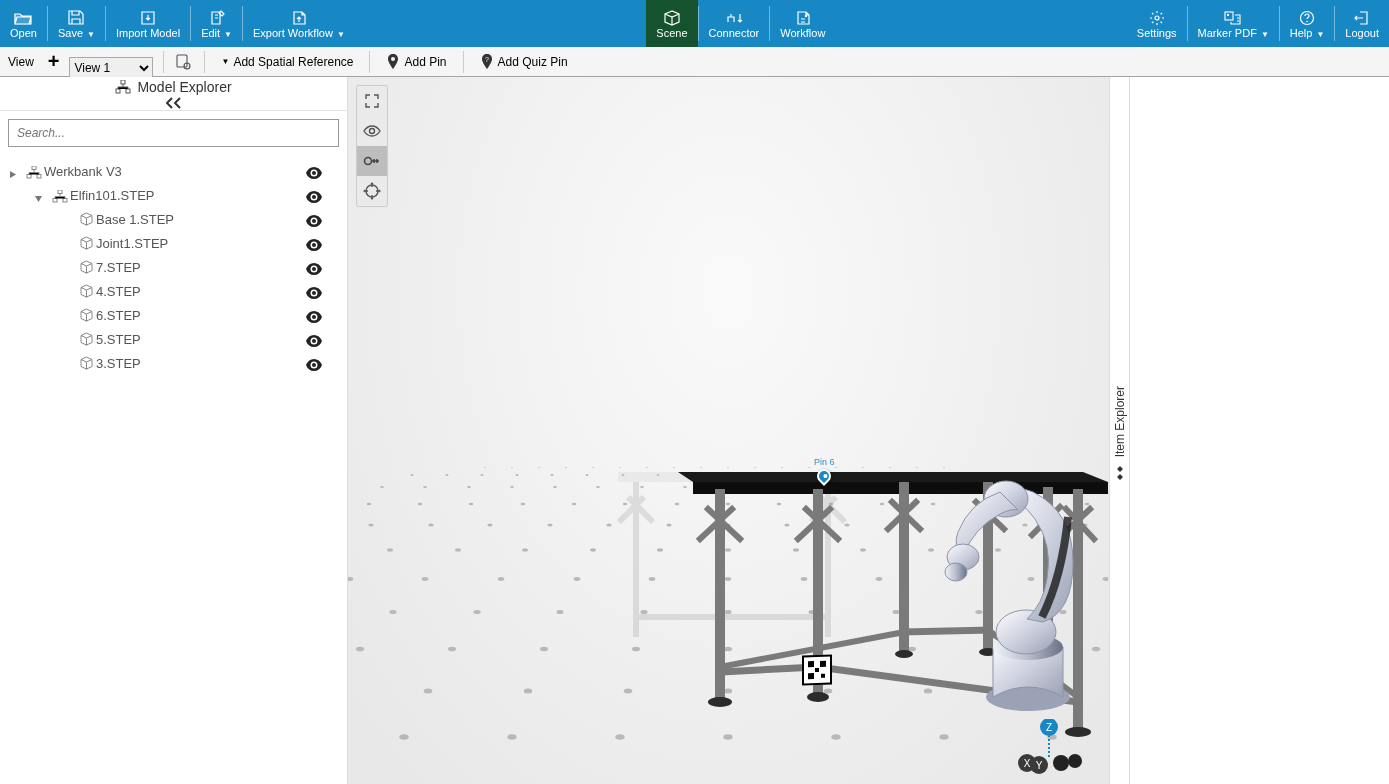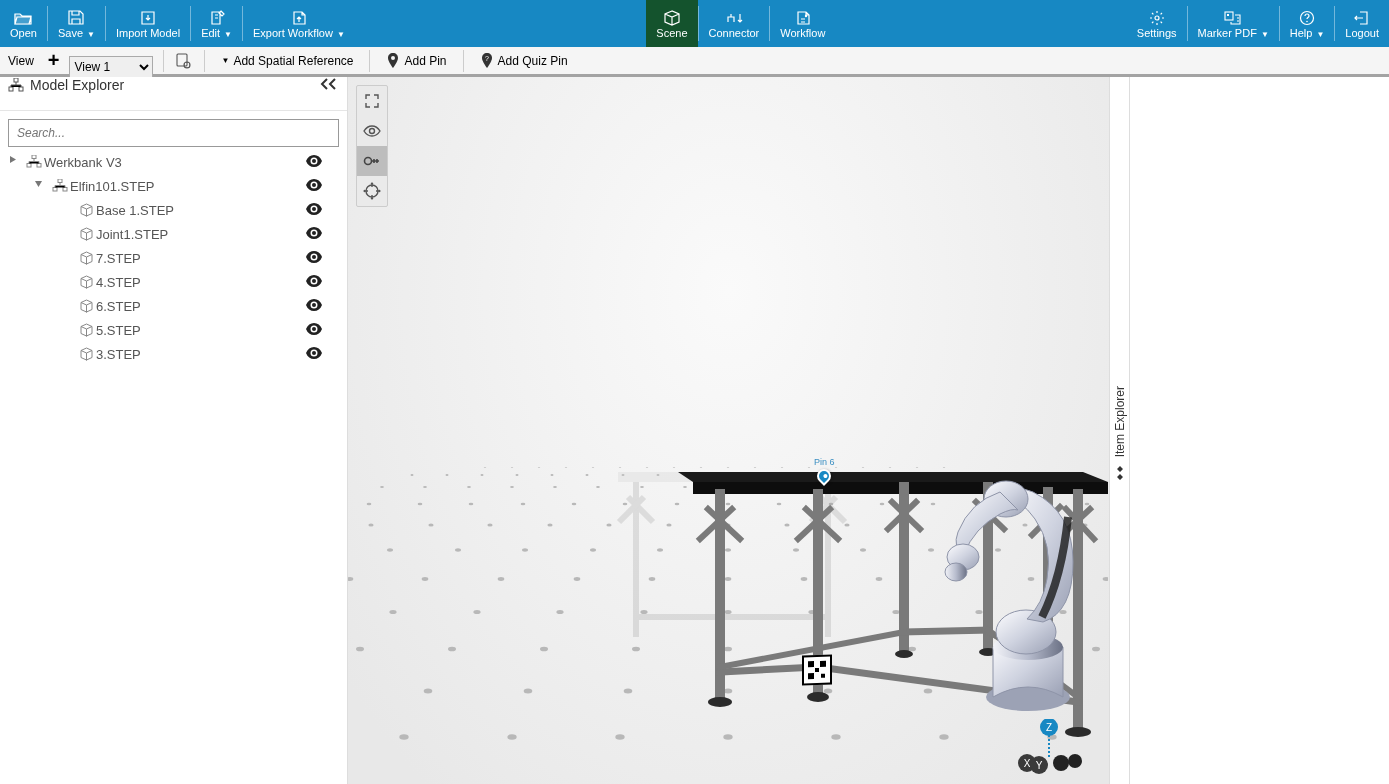--- a/index.html
+++ b/index.html
@@ -10,39 +10,39 @@
 .ribbon-left, .ribbon-right { display: flex; }
 .ribbon-spacer { flex: 1; }
 .ribbon-btn { display: flex; flex-direction: column; align-items: center; justify-content: center; padding: 3px 10px; cursor: pointer; min-width: 44px; position:relative;}
 .ribbon-btn.active { background: #14532d; }
 .ribbon-btn .icon { font-size: 16px; height: 18px; display:flex; align-items:center; justify-content:center;}
 .ribbon-btn .caret { font-size: 8px; margin-left:4px;}
 .ribbon-sep { width: 1px; background: rgba(255,255,255,0.4); margin: 6px 0;}
 .ribbon-label-row{display:flex; align-items:flex-end;}
 
 
-.toolbar2 { height: 30px; background: #f5f5f5; border-bottom: 3px solid #a3a3a3; display:flex; align-items:center; font-size:12px; padding: 0 4px; gap:4px;}
+.toolbar2 { height: 30px; background: #f5f5f5; border-bottom: 1px solid #a3a3a3; display:flex; align-items:center; font-size:12px; padding: 0 4px; gap:4px;}
 .toolbar2 .lbl{padding:0 4px;}
 .toolbar2 .plus{font-size:20px; font-weight:bold; padding:0 6px; cursor:pointer;}
 .toolbar2 select{height:22px; width:84px; font-size:12px; border:1px solid #aaa;margin-top:12px;}
 .toolbar2 .vsep{width:1px; height:22px; background:#ccc; margin:0 6px;}
 .toolbar2 .tb-icon{width:20px; height:20px; display:flex; align-items:center; justify-content:center;}
 .toolbar2 .tb-item{display:flex; align-items:center; gap:4px; padding:0 6px; cursor:pointer;}
 .toolbar2 .tri{font-size:8px;}
 
 
 .main { display:flex; height: calc(784px - 72px); }
 .sidebar { width: 348px; background:#fff; border-right:1px solid #ddd; display:flex; flex-direction:column;}
-.panel-header{height:34px; display:flex; align-items:flex-start; padding:0 8px; border-bottom:1px solid #e5e5e5; font-size:14px; color:#333;}
+.panel-header{height:34px; display:flex; align-items:center; padding:0 8px; border-bottom:1px solid #e5e5e5; font-size:14px; color:#333;flex-direction:column;}
 .panel-header .title{flex:1; display:flex; align-items:center; gap:6px;}
 .panel-header .collapse{font-size:18px; cursor:pointer;}
 .search-box{padding:8px;}
 .search-box input{width:100%; height:28px; padding:0 8px; border:1px solid #999; font-size:12px; font-style:italic; color:#0f172a;}
 .tree{flex:1; overflow:auto; font-size:13px; color:#555;}
-.tree-row{display:flex; align-items:flex-start; height:24px; padding-right:20px;}
+.tree-row{display:flex; align-items:flex-end; height:24px; padding-right:20px;}
 .tree-row .indent{display:inline-block;}
 .tree-row .exp{width:16px; text-align:center; cursor:pointer; color:#888; font-size:10px;}
 .tree-row .ticon{width:20px; display:flex; align-items:center; justify-content:center;}
 .tree-row .name{flex:1; white-space:nowrap; overflow:hidden; text-overflow:ellipsis;}
 .tree-row .eye{width:22px; text-align:center; cursor:pointer;}
 
 
 .viewport{flex:1; position:relative; background: radial-gradient(ellipse at 50% 30%, #fafafa 0%, #e8e8e8 90%);}
 .vp-tools{position:absolute; left:8px; top:8px; background:#eaeaea; border:1px solid #ccc; border-radius:2px; display:flex; flex-direction:column;}
 .vp-tools .vpt{width:30px; height:30px; display:flex; align-items:center; justify-content:center; font-size:16px; cursor:pointer; color:#555;}

